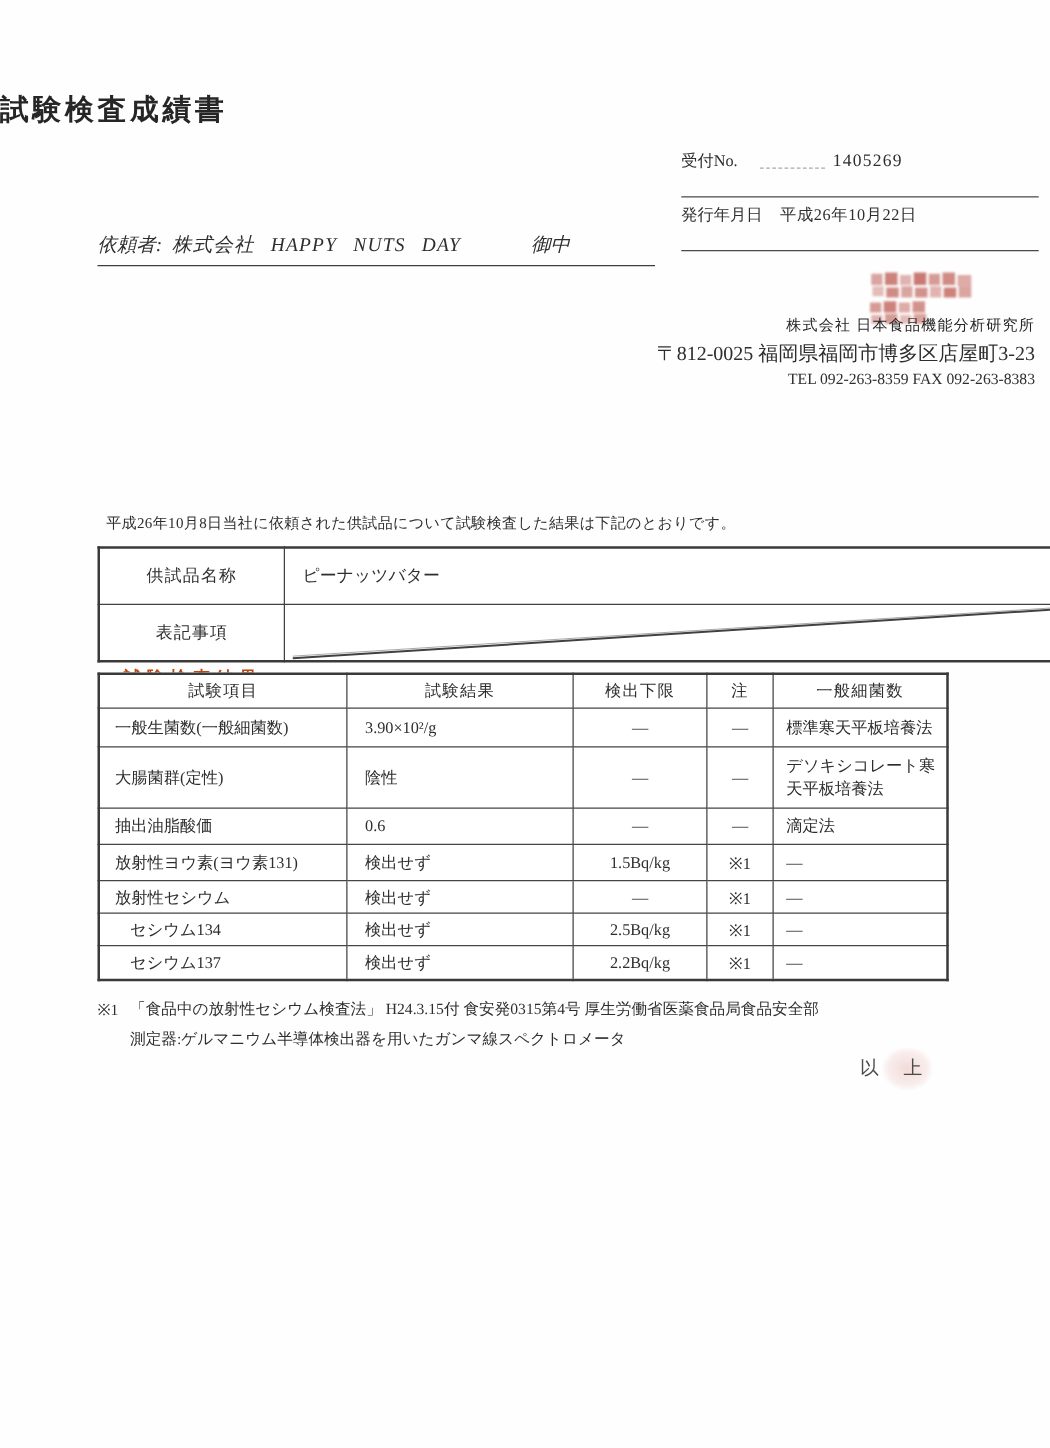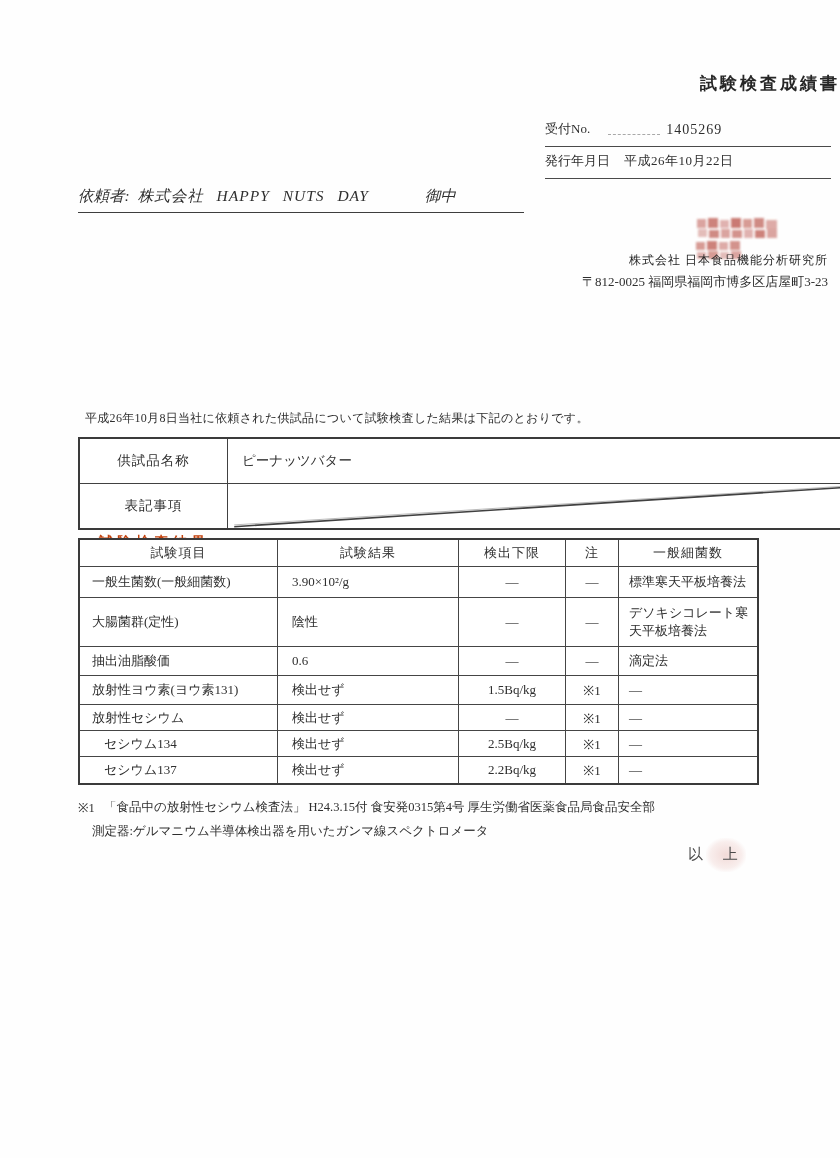--- a/index.html
+++ b/index.html
@@ -10,33 +10,33 @@
     background: #fefefe;
     font-family: "Liberation Serif", "DejaVu Serif", serif;
     color: #2e2e2e;
     overflow: hidden;
   }
   .abs { position: absolute; }
 
   
   .doc-title {
     top: 72px; left: 0; width: 100%;
-    text-align: right;
-    font-size: 17px; font-weight: bold;
+    text-align: left;
+    font-size: 23px; font-weight: bold;
     letter-spacing: 3px;
     color: #262626;
     font-family: Liberation Mono, monospace;
   }
 
   
   .receipt-block { top: 120px; left: 545px; width: 286px; font-size: 13px; }
   .receipt-line, .issue-line {
     display: flex; align-items: flex-end;
     border-bottom: 1.5px solid #4a4a4a;
-    padding-bottom: 8px; min-height: 18px;
+    padding-bottom: 19px; min-height: 18px;
   }
   .issue-line { margin-top: 5px; }
   .receipt-label { white-space: nowrap; }
   .leader {
     flex: 0 0 52px; margin: 0 6px 3px 18px;
     border-bottom: 1px dashed #a9a9a9; height: 1px;
   }
   .receipt-value { font-size: 14px; letter-spacing: 1px; }
   .issue-label { white-space: nowrap; margin-right: 14px; }
   .issue-value { letter-spacing: 0.5px; }
@@ -52,21 +52,21 @@
   .client-label { margin-right: 8px; }
   .client-name { letter-spacing: 1px; word-spacing: 8px; }
   .client-honorific { margin-left: 56px; }
 
   
   .seal-stamp { top: 215px; left: 694px; width: 88px; height: 47px; opacity: .9; }
 
   
   .lab-block { top: 252px; right: 12px; text-align: right; }
   .lab-name { font-size: 12px; color: #262626; letter-spacing: 1px; margin-bottom: 4px; }
-  .lab-address { font-size: 13px; margin-bottom: 2px; }
+  .lab-address { font-size: 16px; margin-bottom: 2px; }
   .lab-tel { font-size: 12.5px; }
 
   
   .intro { top: 410px; left: 85px; font-size: 12px; letter-spacing: 0.3px; }
 
   
   table { border-collapse: collapse; table-layout: fixed; background: #fff; }
   .sample-table { top: 437px; left: 78px; width: 774px; }
   .sample-table td {
     border: 1.4px solid #414141;
@@ -104,21 +104,21 @@
   .results-table tr.r2 td { height: 28px; }
   .results-table tr.r3 td { height: 28px; }
   .results-table tr.r4 td { height: 25px; }
   .results-table tr.r5 td { height: 25px; }
   .results-table tr.r6 td { height: 26px; }
   .results-table td.indent { padding-left: 24px; }
 
   
   .note1 { top: 799px; left: 78px; font-size: 12.5px; display: flex; }
   .note1-marker { width: 26px; flex: 0 0 auto; }
-  .note2 { top: 823px; left: 92px; font-size: 12.5px; text-align: center; }
+  .note2 { top: 823px; left: 104px; font-size: 12.5px; text-align: center; }
 
   
   .closing { top: 845px; left: 688px; font-size: 15px; letter-spacing: 8px; color: #4a4a4a; }
   .faint-stamp {
     top: 838px; left: 706px; width: 40px; height: 34px;
     background: radial-gradient(ellipse at center, rgba(198,92,80,0.22) 0%, rgba(198,92,80,0.10) 55%, transparent 75%);
     pointer-events: none;
   }
 </style>
 </head>
@@ -176,20 +176,21 @@
         <rect x="14" y="36" width="10" height="8" opacity="0.6"></rect>
         <rect x="26" y="37" width="9" height="7" opacity="0.4"></rect>
         <rect x="37" y="36" width="10" height="8" opacity="0.55"></rect>
       </g>
     </svg>
   </div>
 
   <div class="abs lab-block">
     <div class="lab-name">株式会社  日本食品機能分析研究所</div>
     <div class="lab-address">〒812-0025  福岡県福岡市博多区店屋町3-23</div>
+    <div class="lab-tel">TEL 092-263-8359  FAX 092-263-8383</div>
   </div>
 
   <div class="abs intro">平成26年10月8日当社に依頼された供試品について試験検査した結果は下記のとおりです。</div>
 
   <table class="abs sample-table">
     <tbody>
         <tr>
       <td class="label-cell">供試品名称</td>
       <td class="value-cell">
         <span>ピーナッツバター</span>

